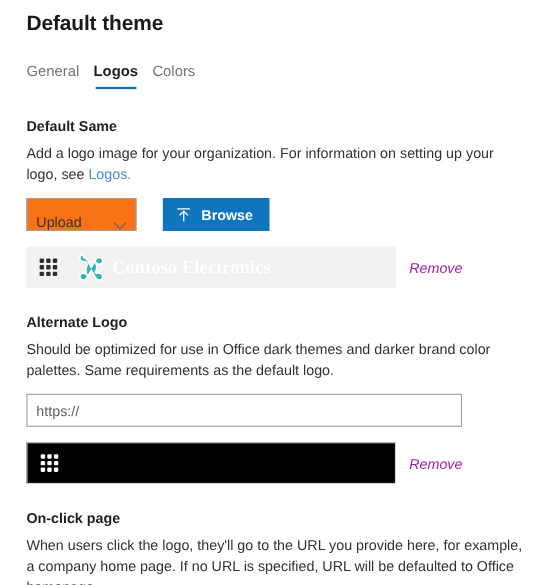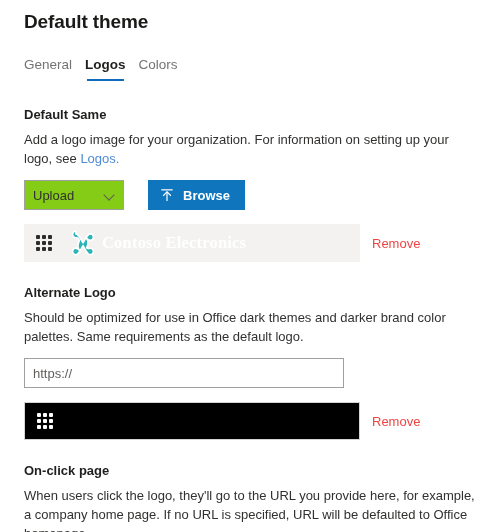--- a/index.html
+++ b/index.html
@@ -96,23 +96,23 @@
     display: flex;
     align-items: center;
     margin-top: 12px;
   }
   .dropdown {
     position: relative;
     width: 100px;
     height: 30px;
     box-sizing: border-box;
     border: 1px solid #a19f9d;
-    background: #84cc16;
-    display: flex;
-    align-items: center;
+    background: #f97316;
+    display: flex;
+    align-items: flex-end;
     padding: 0 8px;
     font-size: 13px;
     color: #323130;
     cursor: pointer;
   }
   .dropdown-label { flex: 1; }
   .chev {
     width: 11px;
     height: 11px;
     position: relative;
@@ -205,30 +205,31 @@
     font-family: "Liberation Serif", serif;
     font-size: 16.5px;
     font-weight: bold;
     letter-spacing: 0.2px;
     white-space: nowrap;
   }
 
   .remove-link {
     margin-left: 12px;
     font-size: 13px;
-    color: #ef4444;
+    color: #a21caf;
     text-decoration: none;
     cursor: pointer;
     white-space: nowrap;
+    font-style: italic;
   }
 
   
   .text-input {
     display: block;
-    width: 320px;
+    width: 396px;
     height: 30px;
     box-sizing: border-box;
     margin-top: 12px;
     border: 1px solid #a19f9d;
     background: #ffffff;
     padding: 0 8px;
     font-size: 13px;
     font-family: "Liberation Sans", sans-serif;
     color: #1d4ed8;
     border-radius: 0;

